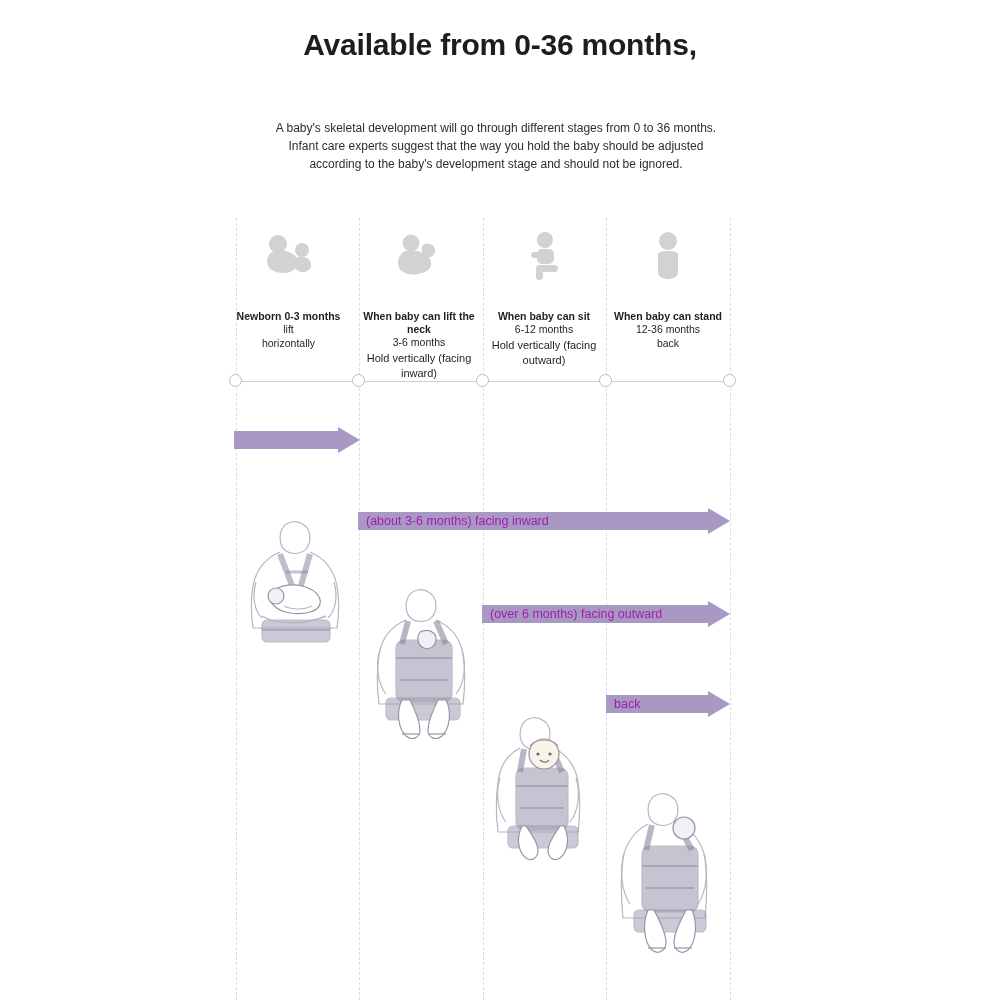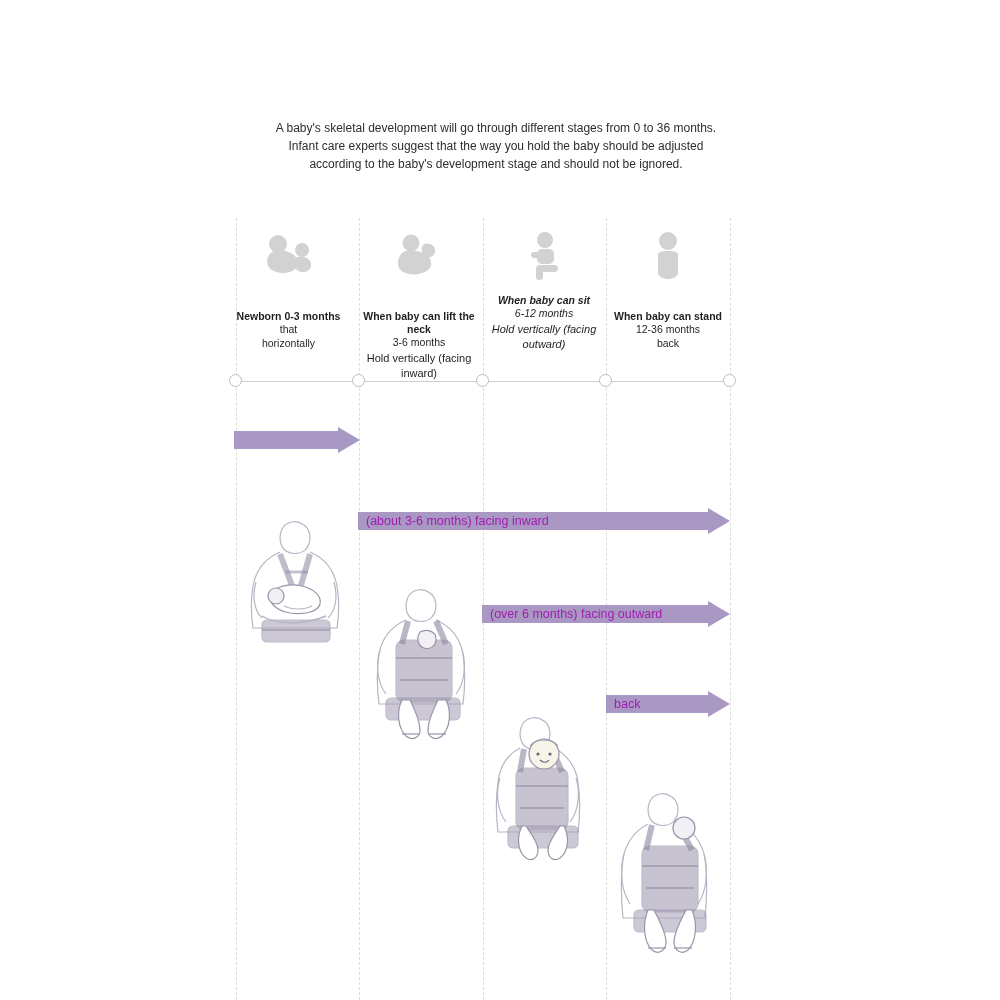--- a/index.html
+++ b/index.html
@@ -142,20 +142,21 @@
   
   .figure {
     position: absolute;
   }
   .figure svg { display: block; }
 </style>
 </head>
 <body>
 
 <div class="headline">
+  <span>Available from 0-36 months,</span>
 </div>
 
 <div class="subcopy">
   <span>A baby's skeletal development will go through different stages from 0 to 36 months.</span>
   <span>Infant care experts suggest that the way you hold the baby should be adjusted</span>
   <span>according to the baby's development stage and should not be ignored.</span>
 </div>
 
 <div class="col-guide" style="left:236px;"></div>
 <div class="col-guide" style="left:359px;"></div>
@@ -192,31 +193,31 @@
 
 <div class="stage-icon" style="left:652px; top:232px;">
   <svg width="32" height="50" viewBox="0 0 32 50" fill="#d2d2d2">
     <circle cx="16" cy="9" r="9"></circle>
     <path d="M6 23 C6 20 9 19 16 19 C23 19 26 20 26 23 L26 40 C26 45 21 47 16 47 C11 47 6 45 6 40 Z"></path>
   </svg>
 </div>
 
 <div class="stage-caption" style="left:231px; top:310px; width:115px;">
   <span class="title">Newborn 0-3 months</span>
-  <span class="range">that</span>
+  <span class="range">lift</span>
   <span class="note">horizontally</span>
 </div>
 
 <div class="stage-caption" style="left:360px; top:310px; width:118px;">
   <span class="title">When baby can lift the neck</span>
   <span class="range">3-6 months</span>
   <span class="small">Hold vertically (facing inward)</span>
 </div>
 
-<div class="stage-caption" style="left:484px; top:294px; width:120px;font-style:italic;">
+<div class="stage-caption" style="left:484px; top:310px; width:120px;">
   <span class="title">When baby can sit</span>
   <span class="range">6-12 months</span>
   <span class="small">Hold vertically (facing outward)</span>
 </div>
 
 <div class="stage-caption" style="left:608px; top:310px; width:120px;">
   <span class="title">When baby can stand</span>
   <span class="range">12-36 months</span>
   <span class="note">back</span>
 </div>

